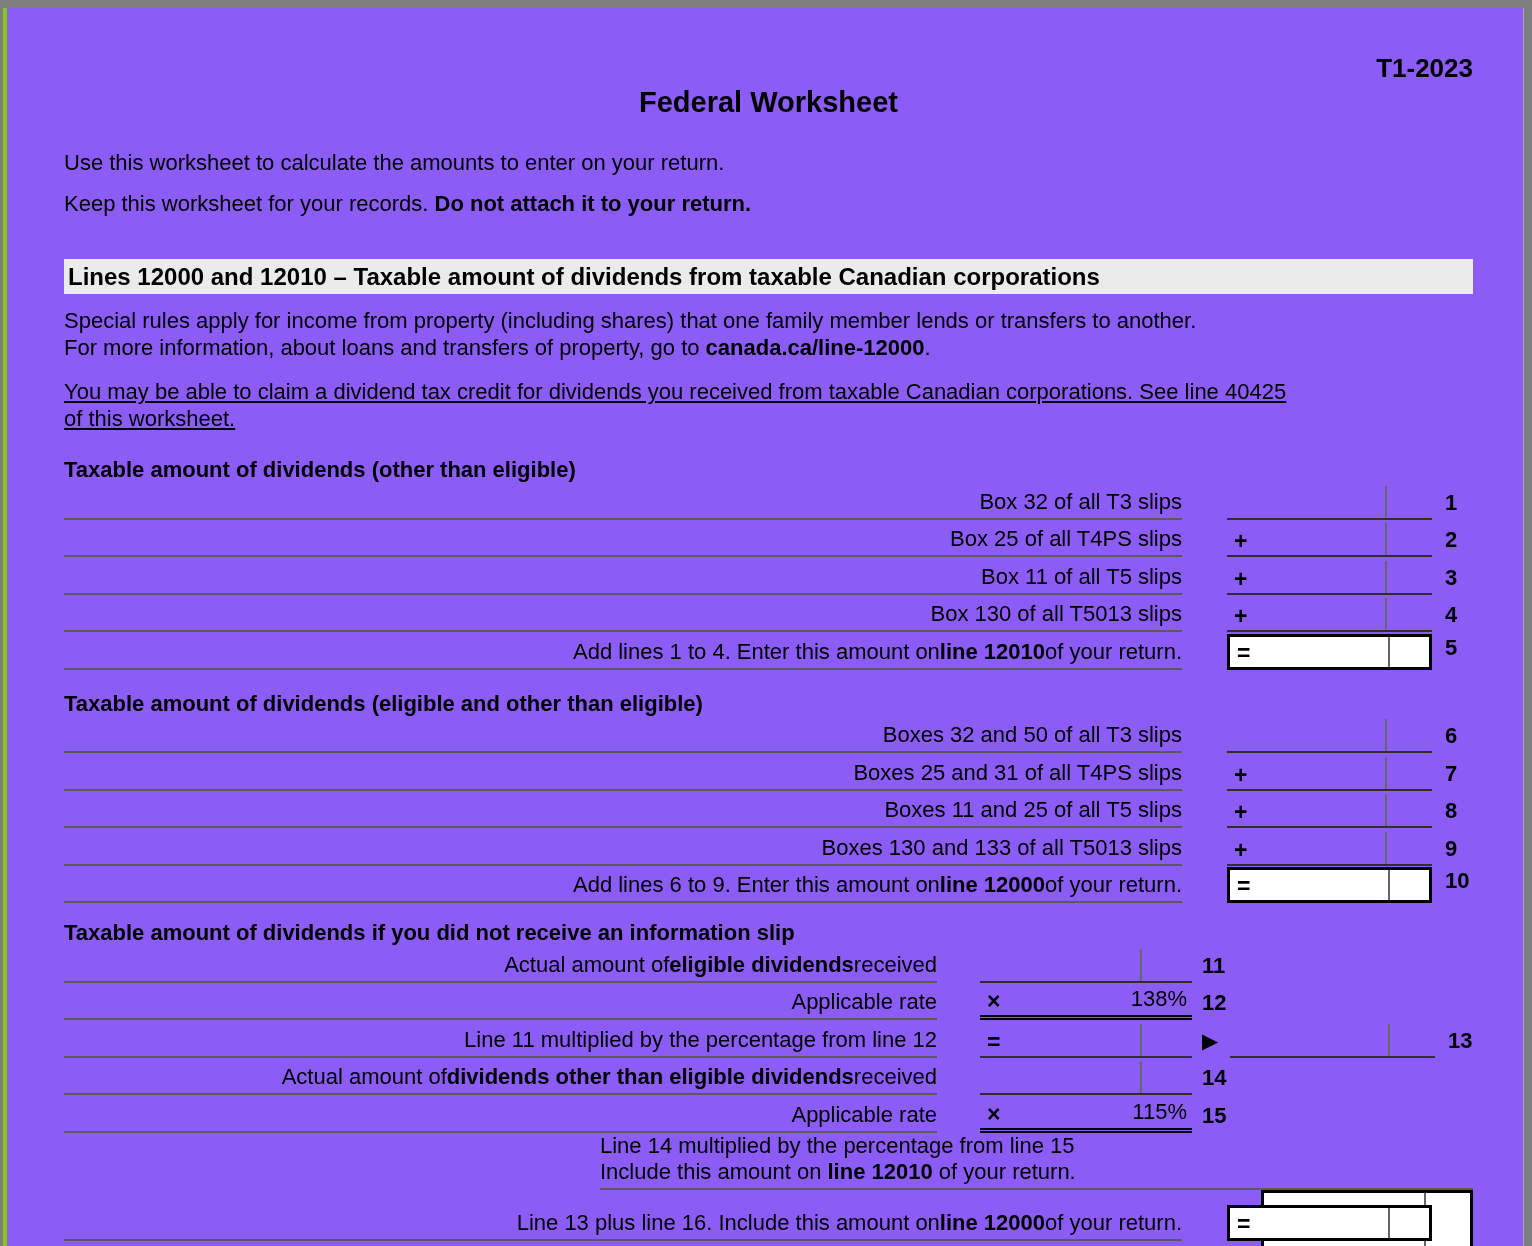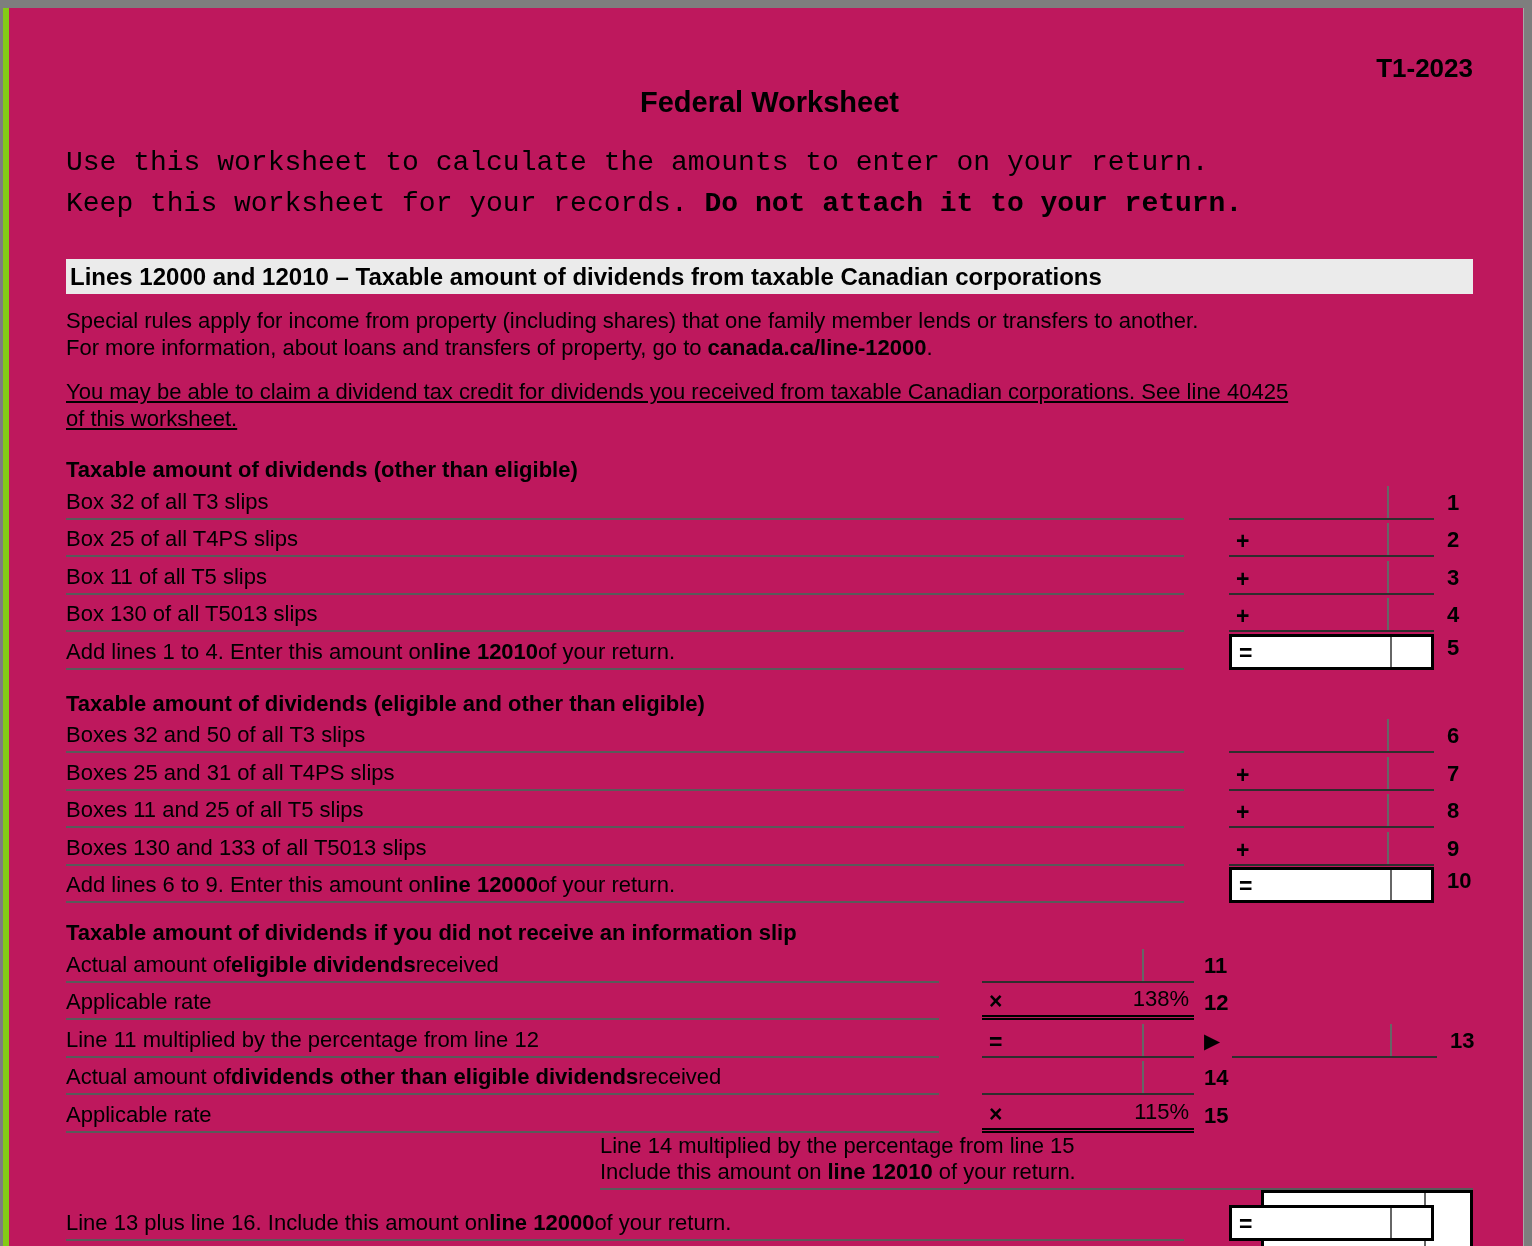--- a/index.html
+++ b/index.html
@@ -1,37 +1,37 @@
 <!DOCTYPE html>
 <html><head>
 <meta charset="utf-8">
 <style>
   html,body{margin:0;padding:0;background:#7e7e7e;font-family:"Liberation Sans","DejaVu Sans",sans-serif;color:#000;}
-  .page{position:relative;margin:8px 0 0 3px;width:1521px;height:1238px;background:#be185d;
-        border-left:6px solid #84cc16;border-right:1px solid #a8a8a8;box-sizing:border-box;
+  .page{position:relative;margin:8px 0 0 3px;width:1521px;height:1238px;background:#8b5cf6;
+        border-left:4px solid #84cc16;border-right:1px solid #a8a8a8;box-sizing:border-box;
         padding:0 50px 0 57px;overflow:visible;}
   .form-id{padding-top:46px;text-align:right;font-size:26px;font-weight:bold;line-height:28px;}
   .title{margin:4px 0 0;text-align:center;font-size:29px;font-weight:bold;line-height:32px;}
-  .intro{margin-top:33px;font-size:28px;line-height:24px;font-family:Liberation Mono, monospace;}
+  .intro{margin-top:33px;font-size:22px;line-height:24px;}
   .intro + .intro{margin-top:17px;}
   .b{font-weight:bold;}
   .section-bar{margin-top:43px;background:#ebebeb;font-size:24px;font-weight:bold;
                line-height:35px;height:35px;padding-left:4px;}
   .para{margin-top:13px;font-size:22px;line-height:27px;}
   .para + .para{margin-top:17px;text-decoration:underline;}
   .blk-h{font-size:22px;font-weight:bold;line-height:24px;}
   .blk-h.h1{margin-top:26px;}
   .blk-h.h2{margin-top:22px;}
   .blk-h.h3{margin-top:18px;}
   
   .r{display:flex;align-items:flex-end;height:37.5px;font-size:22px;}
   .r.tall{height:66px;flex-direction:column;}
   .r.last{height:42px;}
   .lbl{flex:none;display:flex;align-items:flex-end;border-bottom:2px solid #5a5a5a;
-       padding-bottom:3px;box-sizing:border-box;white-space:nowrap;}
+       padding-bottom:3px;box-sizing:border-box;white-space:nowrap;justify-content:flex-end;}
   .lbl.long{width:1118px;}
   .lbl.short{width:873px;}
   .lbl2{flex:none;border-bottom:2px solid #5a5a5a;padding-bottom:3px;box-sizing:border-box;
         width:873px;line-height:26px;white-space:nowrap;}
   .amt{flex:none;position:relative;height:34px;border-bottom:2px solid #2e2e2e;box-sizing:border-box;}
   .amt.rt{width:205px;margin-left:45px;}
   .amt.rt .tick{left:158px;}
   .amt.mid{width:212px;margin-left:43px;}
   .amt.mid .tick{left:160px;}
   .amt.pct{border-bottom:5px double #000;}

